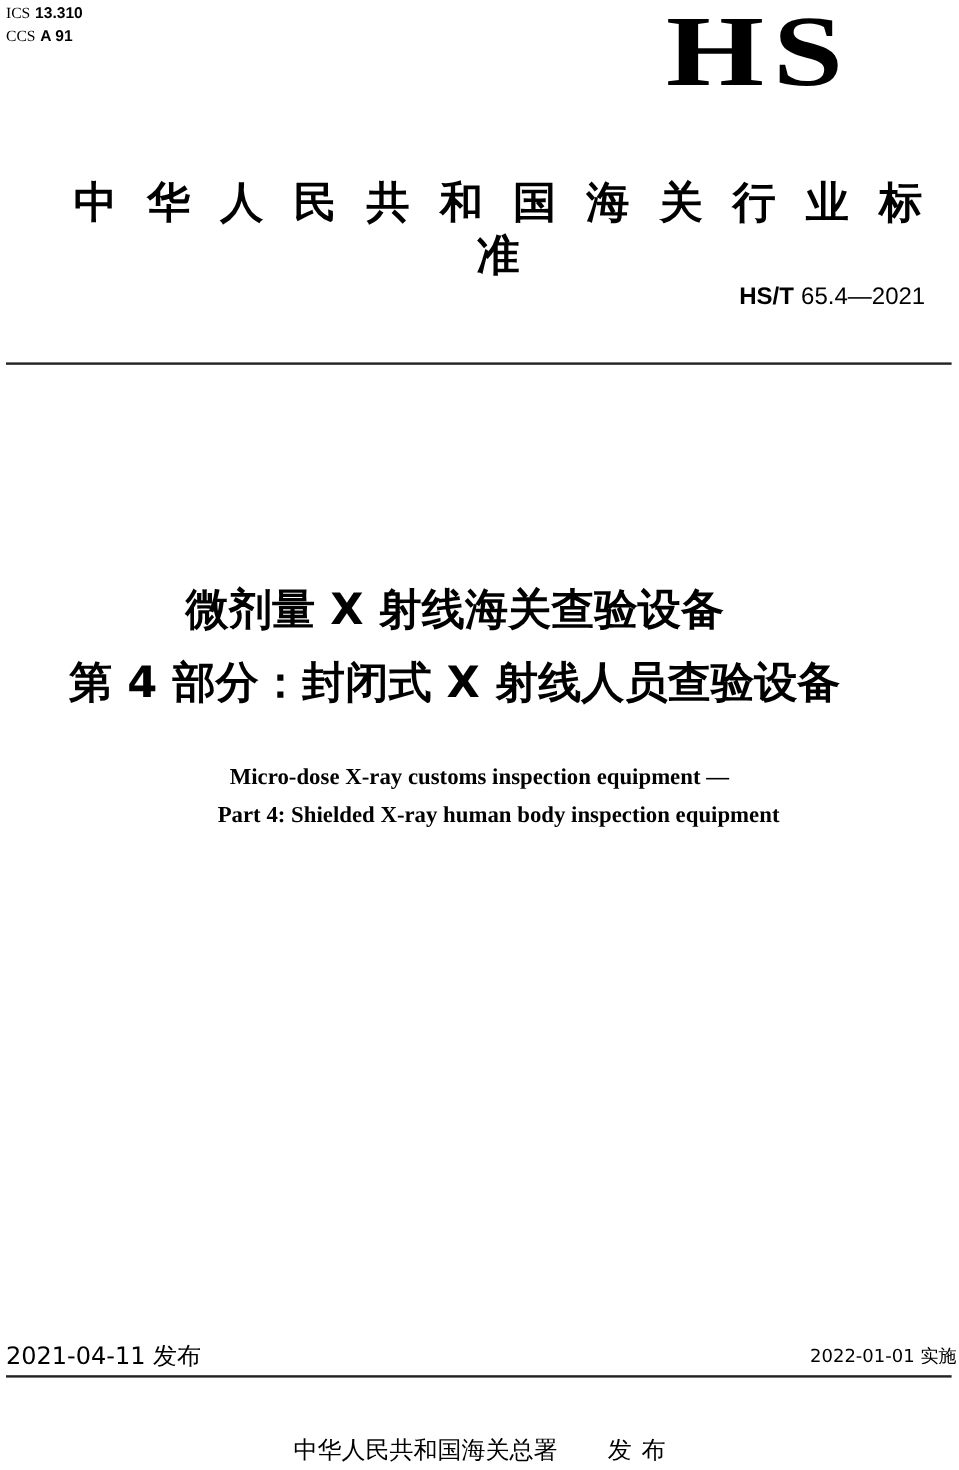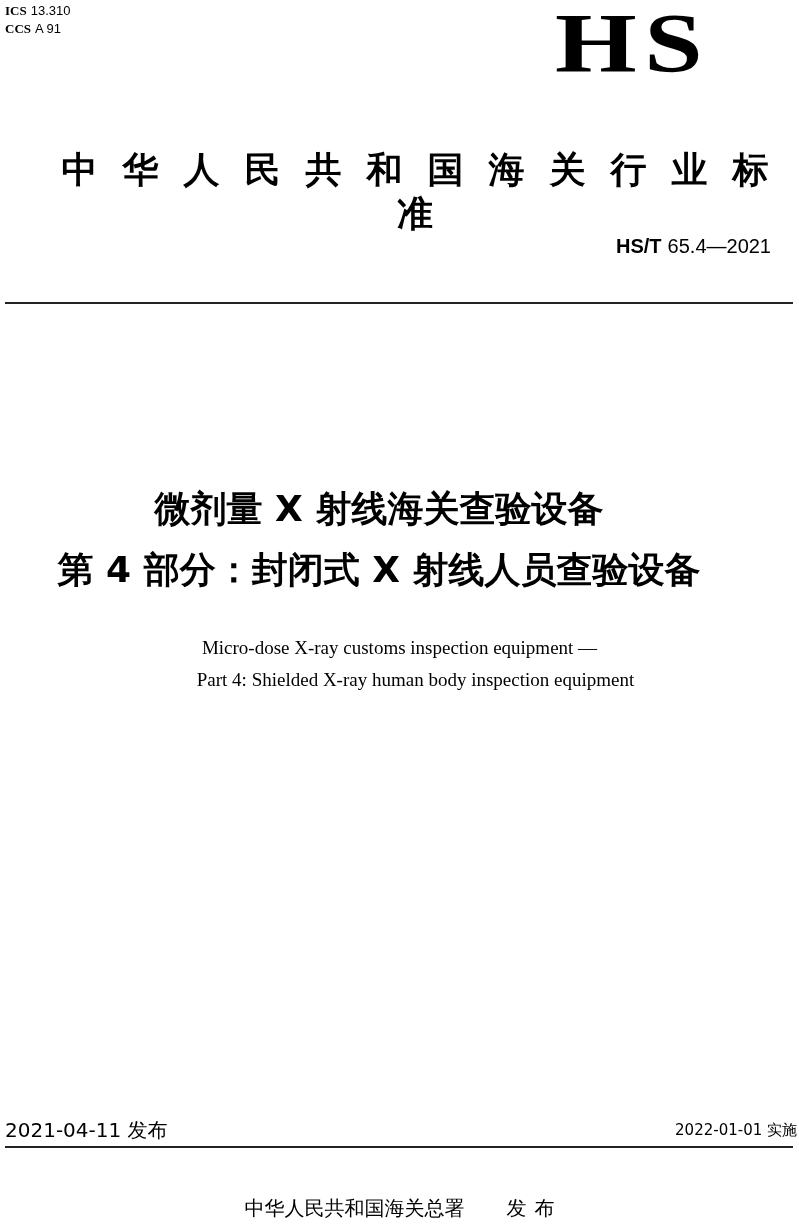--- a/index.html
+++ b/index.html
@@ -1,34 +1,34 @@
 <!DOCTYPE html>
 <html><head>
 <meta charset="utf-8">
 <style>
   html, body { margin:0; padding:0; background:#ffffff; }
   body { width:799px; height:1225px; position:relative; overflow:hidden; color:#000;
          font-family:"DejaVu Sans", sans-serif; }
   .abs { position:absolute; }
   .codes { left:5px; top:2px; font-size:13px; line-height:18px; }
-  .codes .lbl { font-family:"Liberation Serif", serif; font-weight:bold; }
-  .codes .val { font-family:"Liberation Sans", sans-serif; margin-left:4px; }
+  .codes .lbl { font-family:"Liberation Serif", serif; font-weight:normal; }
+  .codes .val { font-family:"Liberation Sans", sans-serif; margin-left:4px;font-weight:bold; }
   .logo { left:555px; top:-6px; font-family:"Liberation Serif", serif; font-weight:bold;
           font-size:84px; letter-spacing:6px; line-height:100px; transform:scaleX(1.25); transform-origin:left top; }
   .org { left:0; top:148px; width:799px; text-align:center; font-size:36px; letter-spacing:25px;
          font-weight:bold; line-height:44px; padding-left:12px; box-sizing:border-box;margin-left:22px; }
   .stdno { right:28px; top:233px; font-size:20px; line-height:26px; }
   .stdno .prefix { font-family:Liberation Sans, sans-serif; font-weight:bold; margin-right:6px; }
   .stdno .num { font-family:"Liberation Sans", sans-serif; }
   .rule-top { left:5px; top:302px; width:788px; height:2px; background:#222; }
   .title-cn { left:0; width:758px; text-align:center; font-size:36px; font-weight:bold; line-height:46px; }
   .t1 { top:486px; }
   .t2 { top:547px; }
   .title-en { left:0; width:799px; text-align:center; font-family:"Liberation Serif", serif;
-              font-weight:normal; font-size:19px; line-height:32px; }
+              font-weight:bold; font-size:19px; line-height:32px; }
   .e1 { top:632px; }
   .e2 { top:664px;margin-left:16px; }
   .date-l { left:5px; top:1117px; font-size:20px; line-height:26px; }
   .date-r { right:2px; top:1117px; font-size:15px; line-height:26px; }
   .rule-bot { left:5px; top:1146px; width:788px; height:2px; background:#222; }
   .issuer { left:4px; top:1194px; width:799px; text-align:center; font-size:20px; line-height:28px; }
   .issuer .act { margin-left:42px; letter-spacing:8px; }
 </style>
 </head>
 <body>

